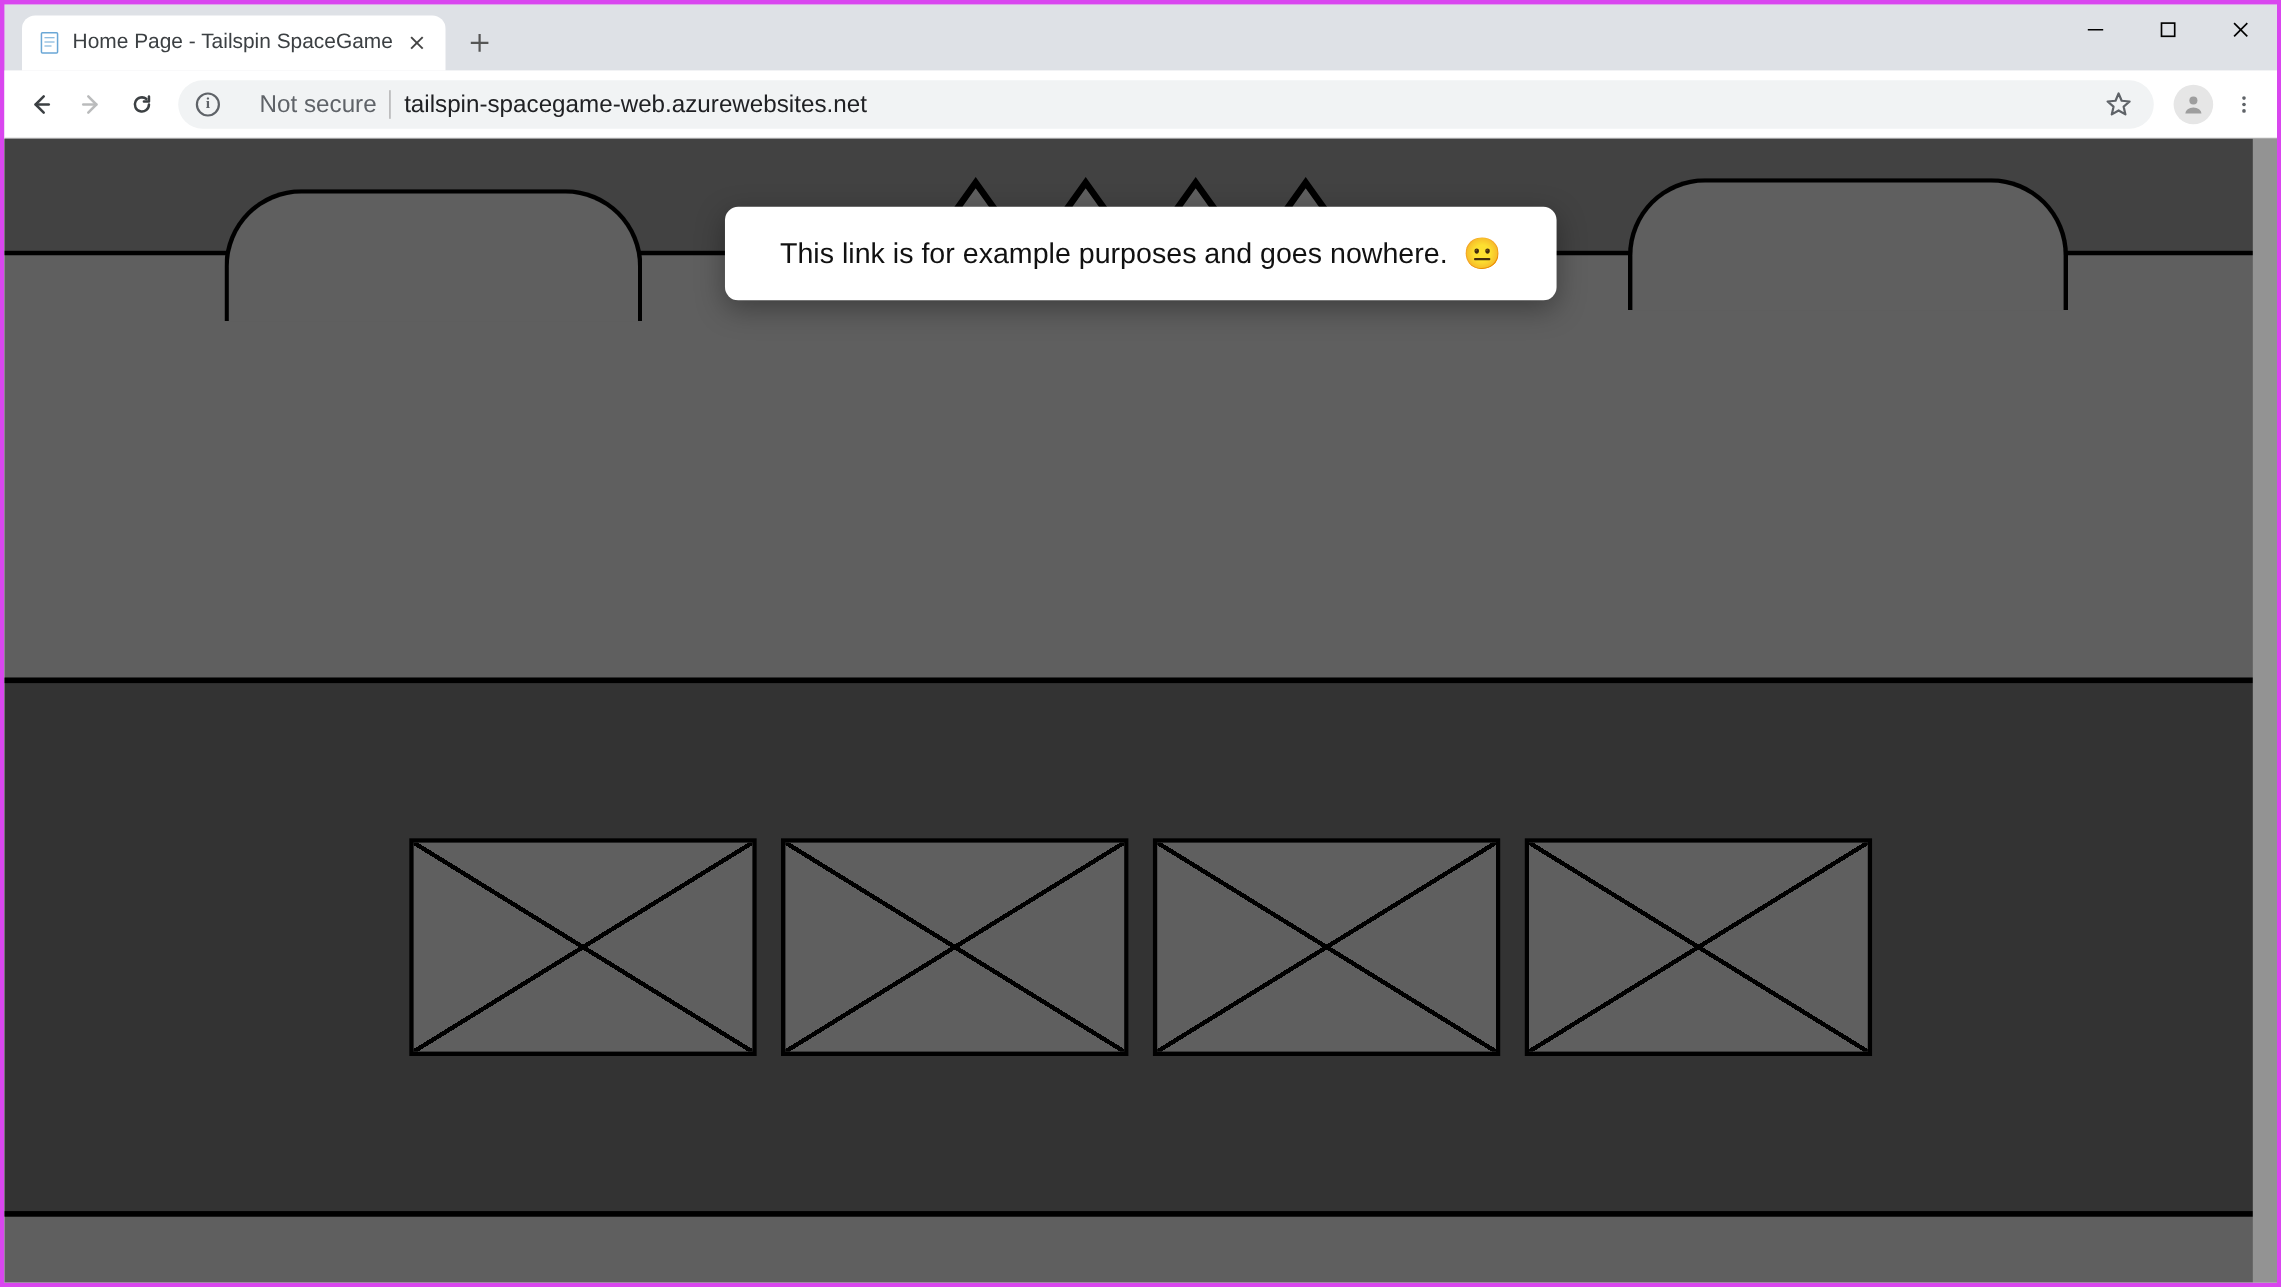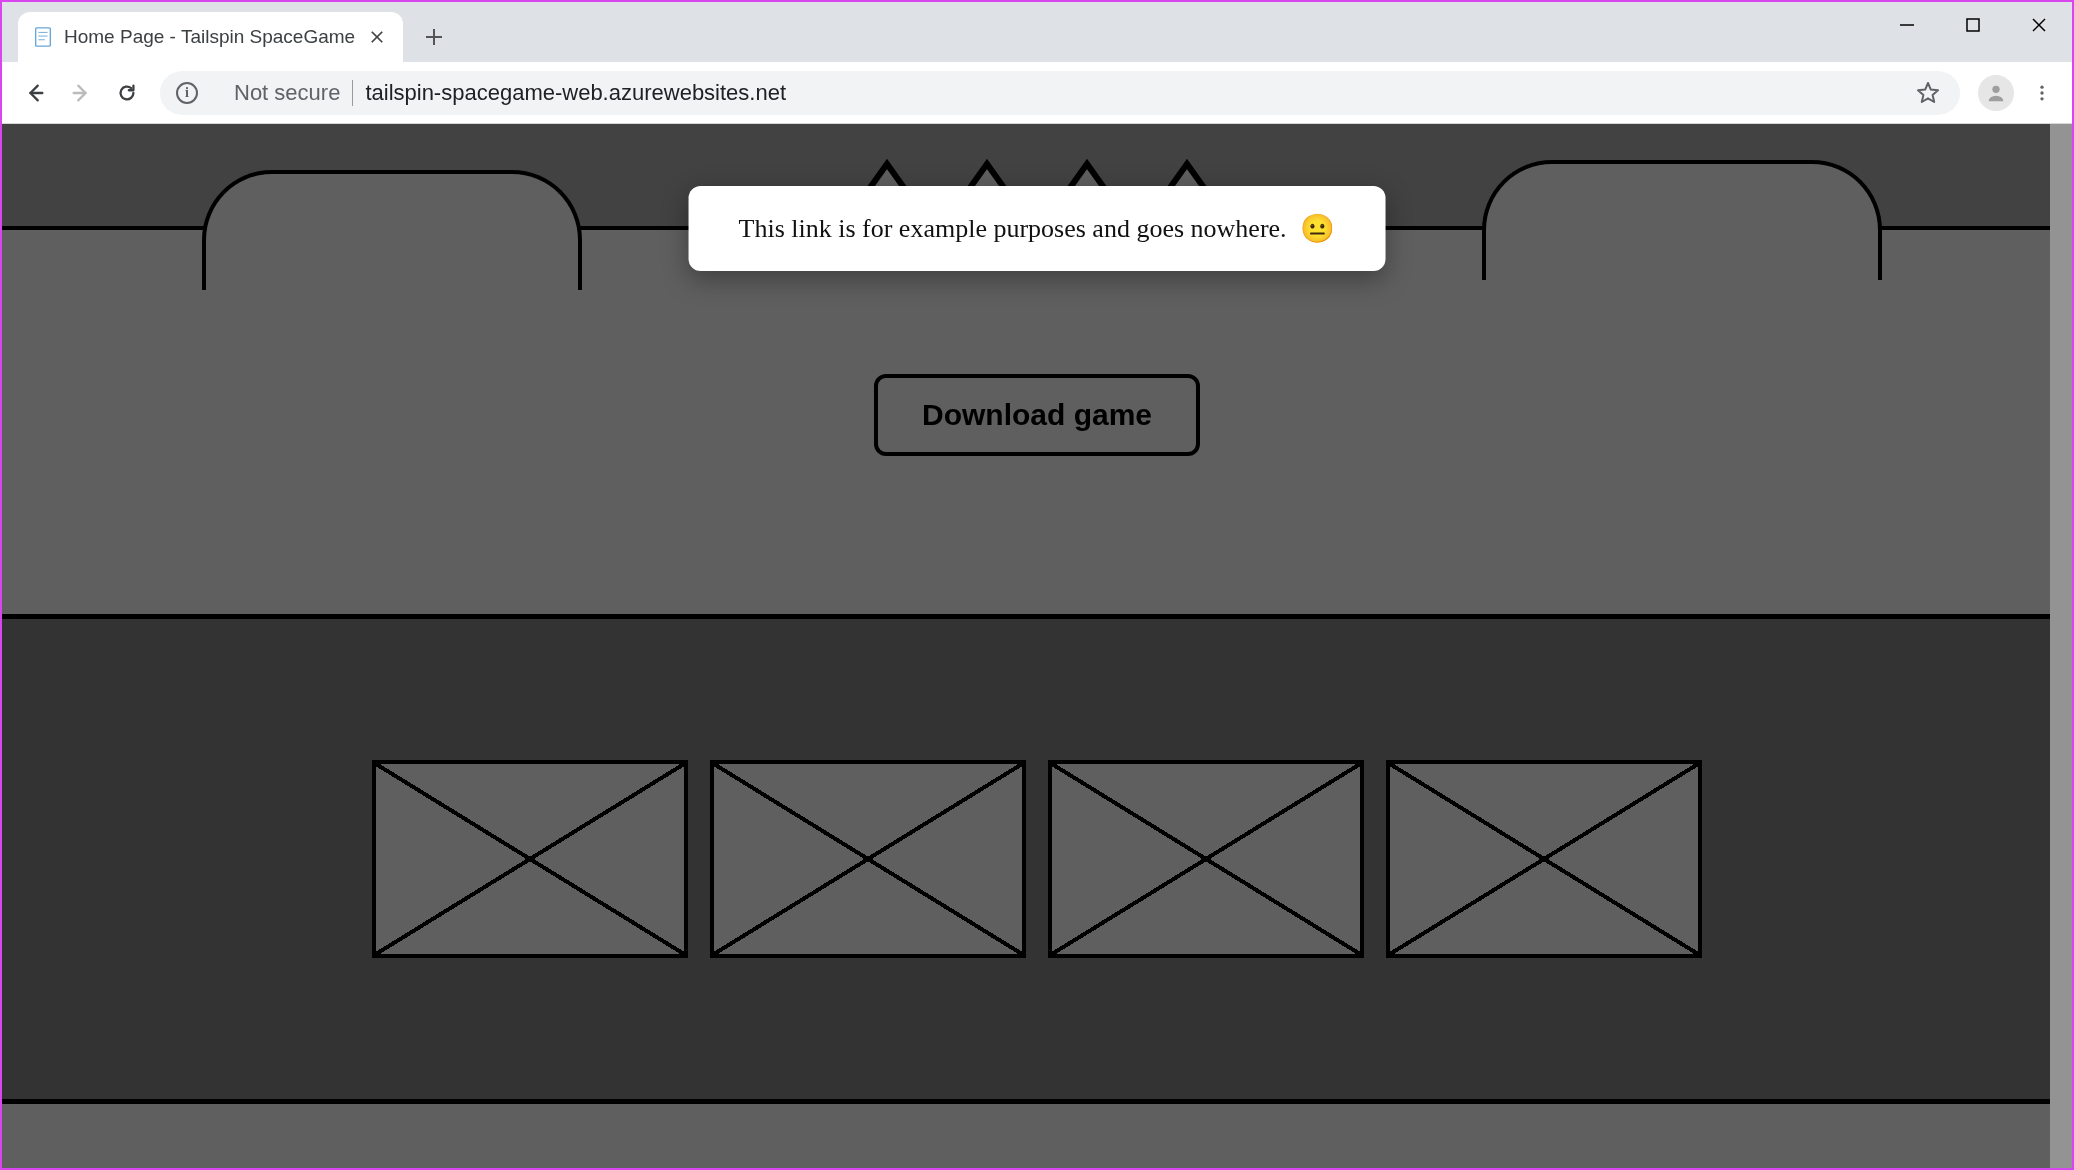--- a/index.html
+++ b/index.html
@@ -2,21 +2,21 @@
 <html><head>
 <meta charset="utf-8">
 <style>
   * { margin:0; padding:0; box-sizing:border-box; }
   html,body { width:100%; height:100%; font-family:"Segoe UI", Arial, sans-serif; overflow:hidden; }
 
   
   .browser {
     width:2074px; height:1170px;
     background:#dee1e6;
-    border:2px solid #d946ef;
+    border:4px solid #d946ef;
     display:flex; flex-direction:column;
     position:relative;
   }
   .titlebar {
     height:60px;
     display:flex; align-items:flex-end;
     padding-left:16px;
     position:relative;
   }
   .tab {
@@ -220,21 +220,20 @@
     background:#fff;
     border-radius:12px;
     padding:26px 50px;
     font-size:26px;
     color:#111;
     display:flex;
     align-items:center;
     gap:14px;
     box-shadow:0 8px 26px rgba(0,0,0,.35);
     white-space:nowrap;
-    font-family:Liberation Serif, serif;
   }
   .emoji { font-size:28px; }
 
   
   .vscroll {
     position:absolute; right:0; top:0; bottom:0;
     width:22px;
     background:#ededed;
   }
 </style>
@@ -338,21 +337,20 @@
   <div class="viewport">
 
     <div class="hero">
       <div class="bump b1"></div>
       <div class="bump b2"></div>
       <div class="zigzag">
         <svg viewBox="0 0 400 100">
             <path d="M0 100 L50 30 L100 100 L150 30 L200 100 L250 30 L300 100 L350 30 L400 100" fill="#999" stroke="#000" stroke-width="6" stroke-linejoin="miter"></path>
           </svg>
       </div>
-      <button class="download-btn">Download game</button>
     </div>
 
     <div class="gallery">
       <div class="thumb"></div>
       <div class="thumb"></div>
       <div class="thumb"></div>
       <div class="thumb"></div>
     </div>
 
     <div class="vscroll"></div>

